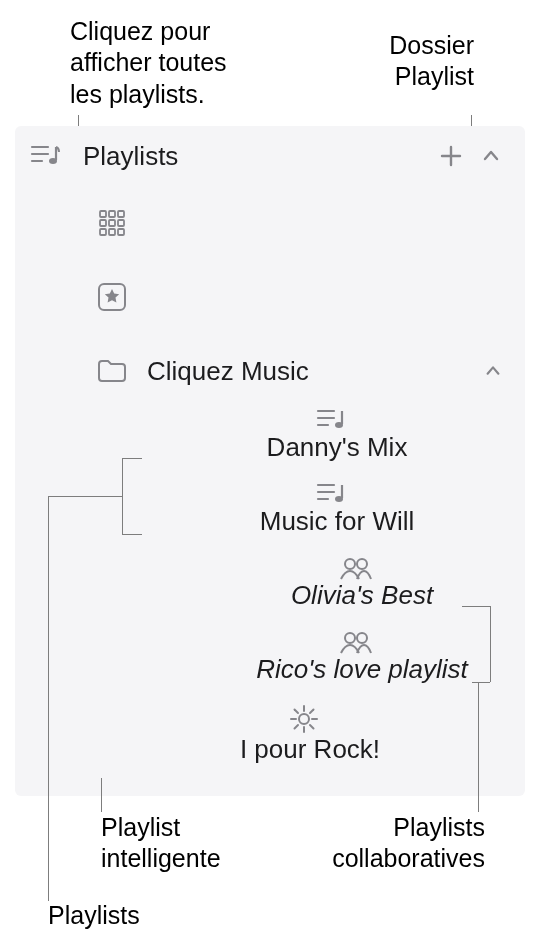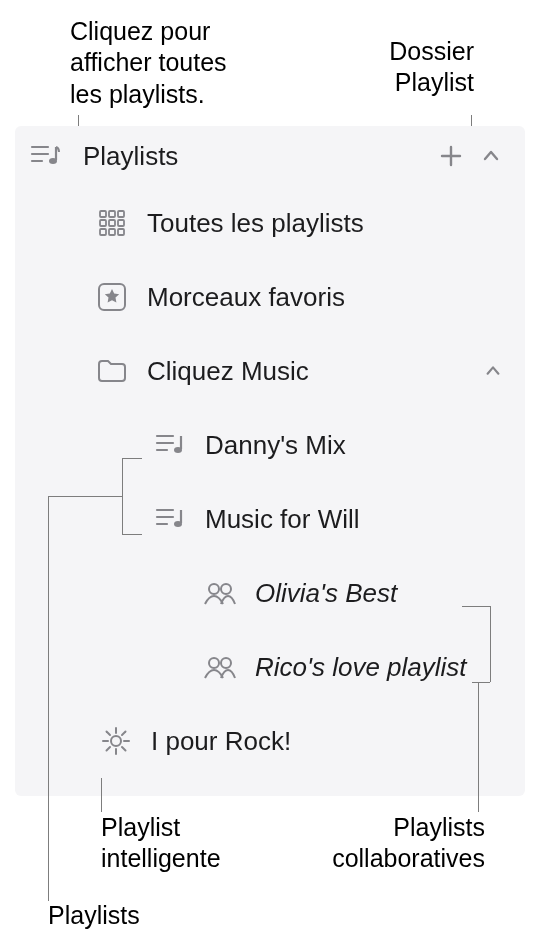--- a/index.html
+++ b/index.html
@@ -58,34 +58,35 @@
   .item .label { font-size: 26px; margin-left: 12px; flex:1; }
   .item .chev { width: 40px; display:flex; justify-content:center; padding-right:4px;}
 
   .sub-item {
     display: flex;
     align-items: center;
     height: 74px;
     margin: 0 10px;
     border-radius: 10px;
     padding-left: 122px;
+    flex-direction: column;
   }
   .sub-item .icon-slot { width: 46px; display:flex; justify-content:center; }
   .sub-item.deeper { padding-left: 172px; font-style: italic; }
   .sub-item .label { font-size: 26px; margin-left: 12px; }
 
   svg { display:block; }
 </style>
 </head>
 <body>
 
 <div class="callout" style="left:70px; top:16px; white-space:pre-line;">Cliquez pour
 afficher toutes
 les playlists.</div>
-<div class="callout right" style="right:66px; top:36px; white-space:pre-line;">Dossier
+<div class="callout right" style="right:66px; top:30px; white-space:pre-line;">Dossier
 Playlist</div>
 
 <div class="line vline" style="left:78px; top:115px; height:115px;"></div>
 
 <div class="line vline" style="left:471px; top:115px; height:270px;"></div>
 <div class="line hline" style="left:310px; top:384px; width:162px;"></div>
 
 <div class="panel">
 
   <div class="header-row">
@@ -126,31 +127,29 @@
             <rect x="20" y="2" width="6" height="6" rx="1"></rect>
           <rect x="2" y="11" width="6" height="6" rx="1"></rect>
             <rect x="11" y="11" width="6" height="6" rx="1"></rect>
             <rect x="20" y="11" width="6" height="6" rx="1"></rect>
           <rect x="2" y="20" width="6" height="6" rx="1"></rect>
             <rect x="11" y="20" width="6" height="6" rx="1"></rect>
             <rect x="20" y="20" width="6" height="6" rx="1"></rect>
         </g>
       </svg>
     </div>
-    <div class="label">Toutes les playlists</div>
   </div>
 
   <div class="item">
     <div class="icon-slot">
       <svg width="30" height="30" viewBox="0 0 30 30">
         <rect x="2" y="2" width="26" height="26" rx="5" fill="none" stroke="#86868b" stroke-width="2"></rect>
         <path d="M15 7 l2.2 4.6 5 .6 -3.7 3.4 .9 5 -4.4-2.4 -4.4 2.4 .9-5 -3.7-3.4 5-.6z" fill="#86868b"></path>
       </svg>
     </div>
-    <div class="label">Morceaux favoris</div>
   </div>
 
   <div class="item">
     <div class="icon-slot">
       <svg width="32" height="26" viewBox="0 0 32 26">
         <path d="M3 6 q0-3 3-3 h6 l3 3 h11 q3 0 3 3 v11 q0 3 -3 3 H6 q-3 0 -3-3 z" fill="none" stroke="#86868b" stroke-width="2"></path>
       </svg>
     </div>
     <div class="label">Cliquez Music</div>
     <div class="chev">

